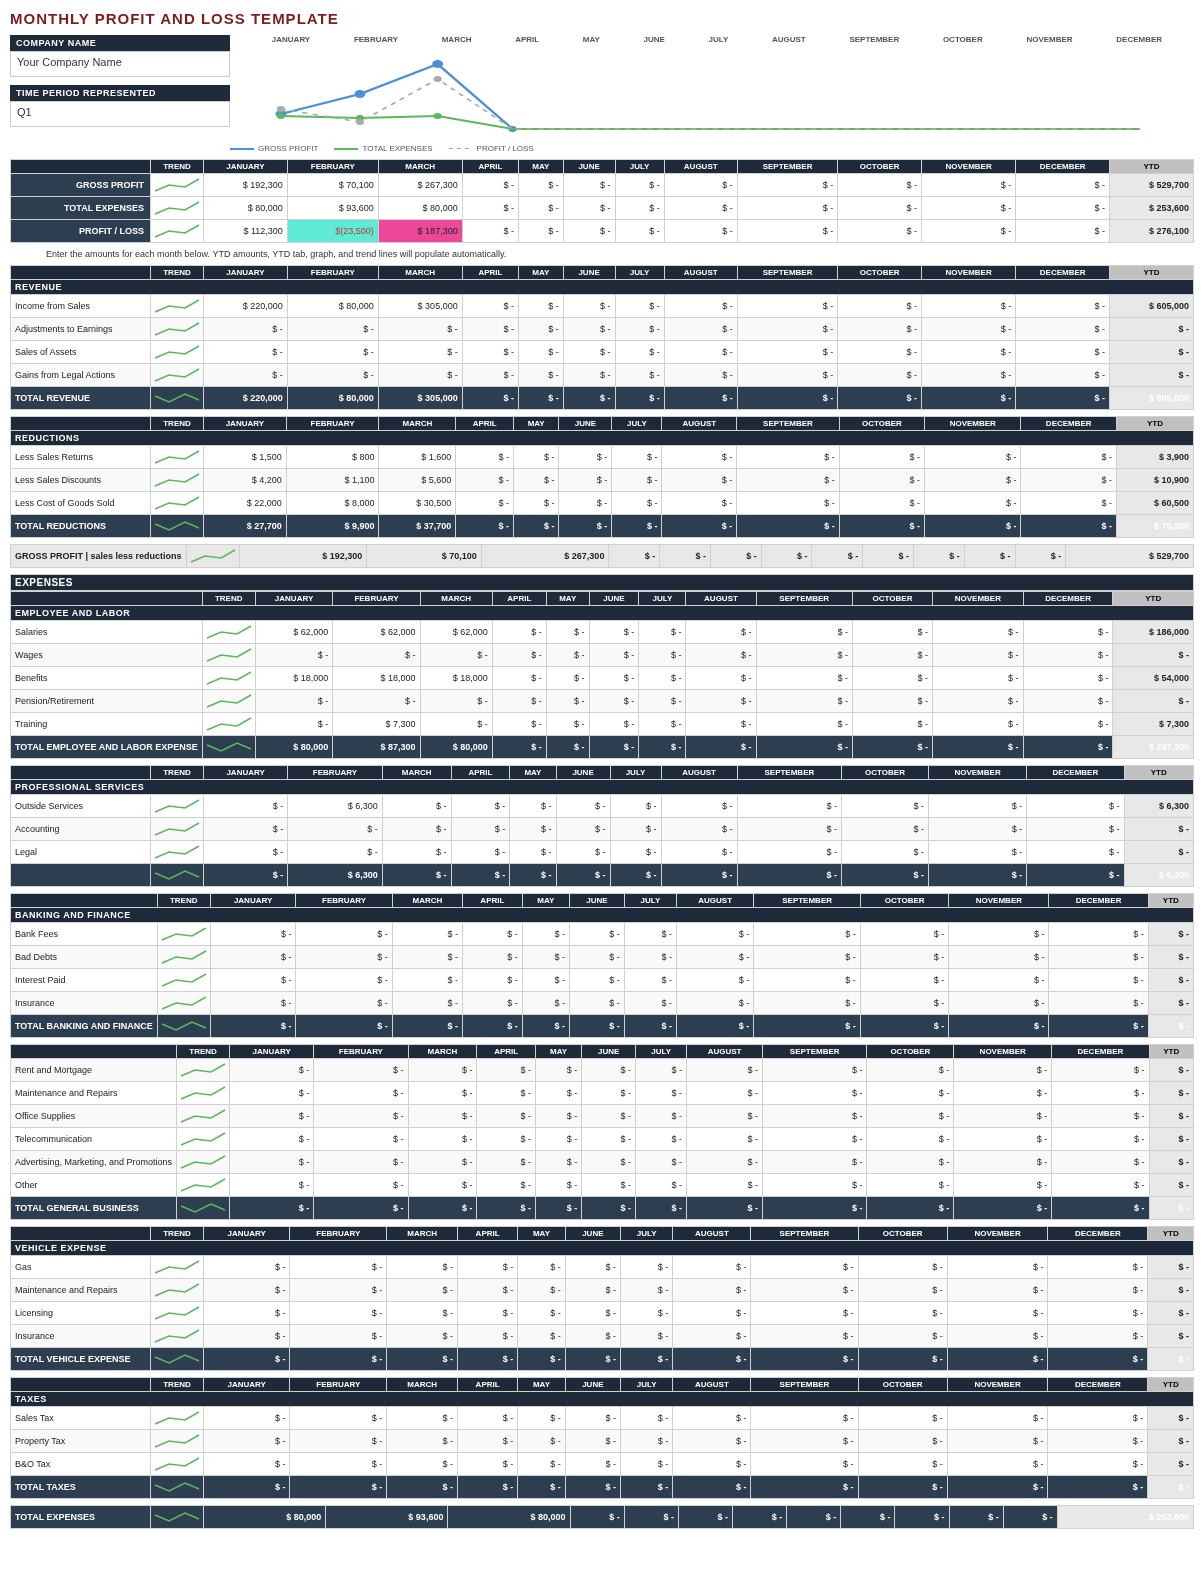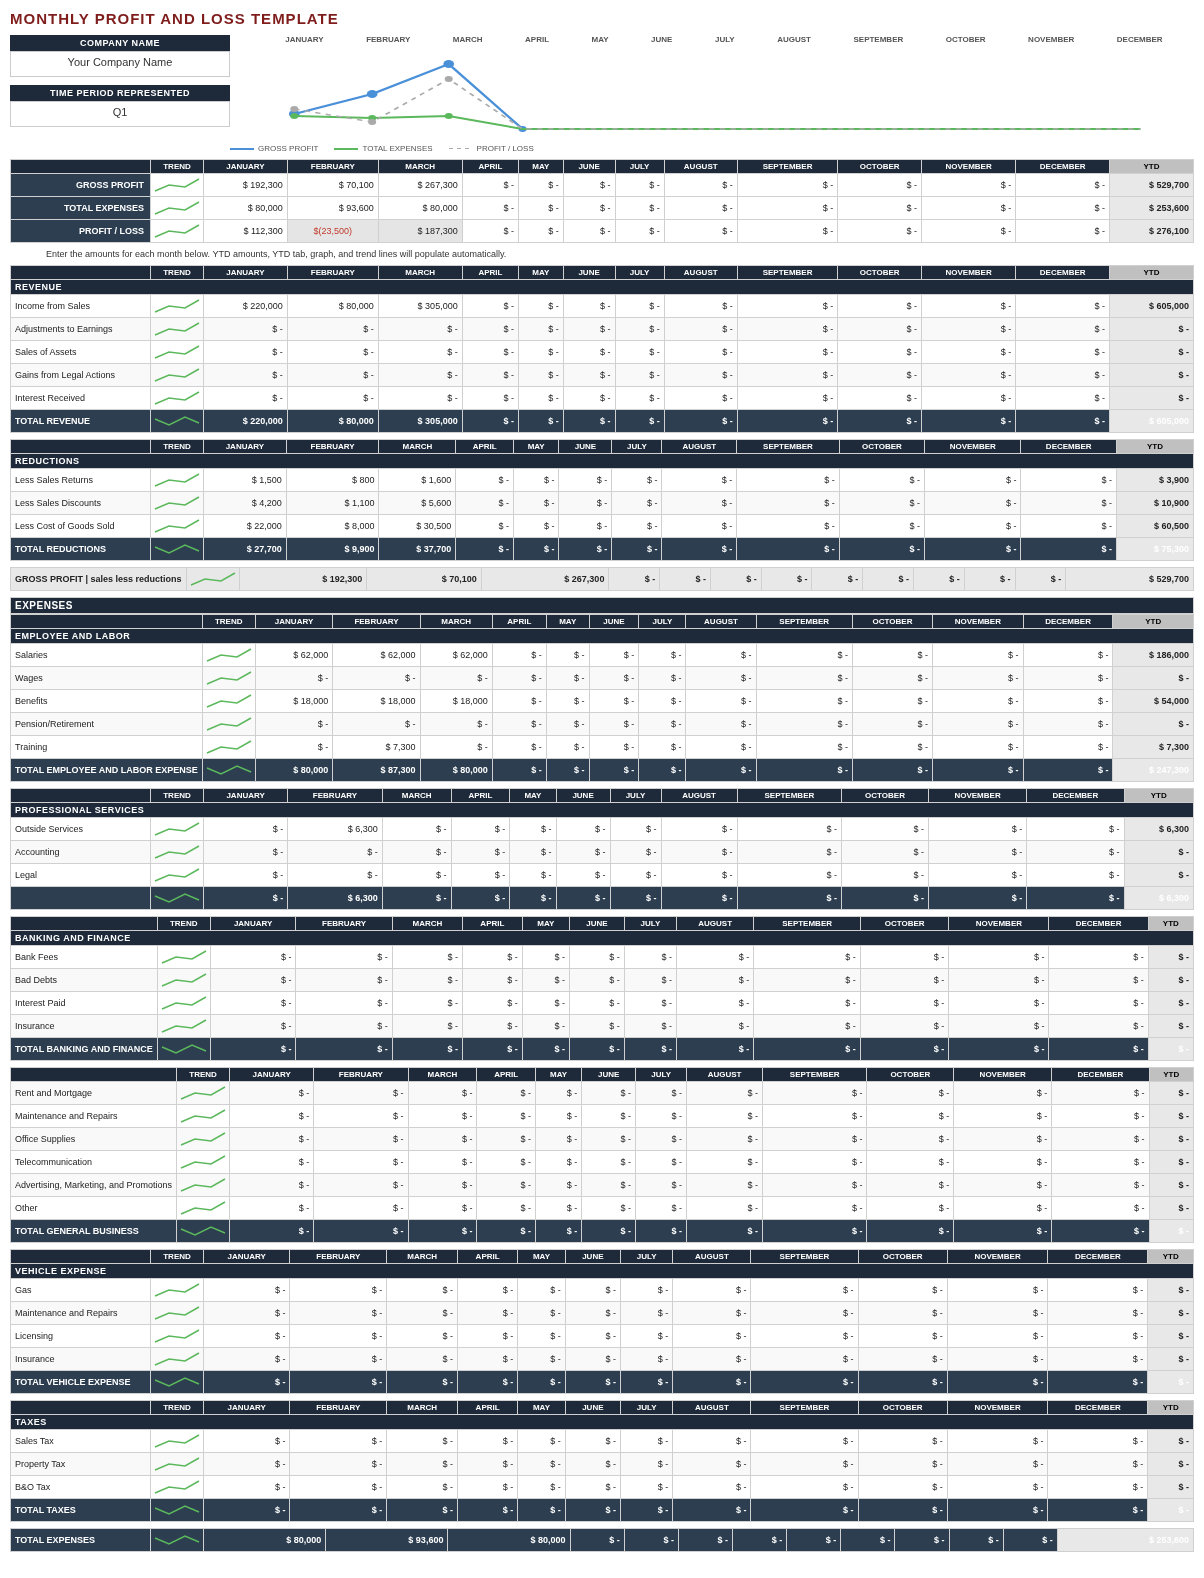--- a/index.html
+++ b/index.html
@@ -1,20 +1,20 @@
 <!DOCTYPE html>
 <html><head>
   <meta charset="utf-8">
   <style>
     * { box-sizing: border-box; margin: 0; padding: 0; }
     body { font-family: Arial, sans-serif; font-size: 10px; background: #fff; color: #222; padding: 10px; }
 
     h1 { font-size: 15px; font-weight: bold; color: #7f1d1d; margin-bottom: 8px; letter-spacing: 1px; }
 
-    .top-section { display: flex; gap: 24px; margin-bottom: 8px; text-align: center; }
+    .top-section { display: flex; gap: 10px; margin-bottom: 8px; }
     .left-inputs { width: 220px; flex-shrink: 0; }
     .label-box { background: #1e2a3a; color: #fff; font-size: 9px; font-weight: bold; padding: 3px 6px; letter-spacing: 0.5px; }
     .input-box { border: 1px solid #ccc; padding: 4px 6px; font-size: 11px; color: #333; background: #fff; min-height: 26px; }
     .spacer { height: 8px; }
     .chart-months { display: flex; justify-content: space-around; font-size: 8px; color: #555; font-weight: bold; padding: 0 10px; }
 
     .legend { display: flex; gap: 16px; font-size: 8px; color: #555; margin: 4px 0 6px 220px; align-items: center; }
     .legend-item { display: flex; align-items: center; gap: 4px; }
     .legend-line { width: 24px; height: 2px; }
     .legend-line.blue { background: #4a90d9; }
@@ -168,22 +168,22 @@
         <td class="num " style="background:#fff;">$ -</td>
         <td class="num " style="background:#fff;">$ -</td>
         <td class="num ytd-col ">$ 253,600</td>
       </tr>
       <tr>
         <td class="summary-label">PROFIT / LOSS</td>
         <td class="trend-cell"><svg class="trend-svg" viewBox="0 0 48 18">
             <polyline points="2,16 16,10 32,12 46,4" fill="none" stroke="#5cb85c" stroke-width="1.5"></polyline>
           </svg></td>
         <td class="num " style="background:#fff;">$ 112,300</td>
-        <td class="num negative" style="background:#e5e5e5;text-align:center;">$(23,500)</td>
-        <td class="num " style="background:#e5e5e5;">$ 187,300</td>
+        <td class="num negative" style="background:#5eead4;">$(23,500)</td>
+        <td class="num " style="background:#ec4899;">$ 187,300</td>
         <td class="num " style="background:#fff;">$ -</td>
         <td class="num " style="background:#fff;">$ -</td>
         <td class="num " style="background:#fff;">$ -</td>
         <td class="num " style="background:#fff;">$ -</td>
         <td class="num " style="background:#fff;">$ -</td>
         <td class="num " style="background:#fff;">$ -</td>
         <td class="num " style="background:#fff;">$ -</td>
         <td class="num " style="background:#fff;">$ -</td>
         <td class="num " style="background:#fff;">$ -</td>
         <td class="num ytd-col ">$ 276,100</td>
@@ -284,39 +284,20 @@
         <td class="num ">$ -</td>
         <td class="num ">$ -</td>
         <td class="num ">$ -</td>
         <td class="num ">$ -</td>
         <td class="num ">$ -</td>
         <td class="num ">$ -</td>
         <td class="num ">$ -</td>
         <td class="num ">$ -</td>
         <td class="num ytd-col ">$ -</td>
       </tr>
-      <tr class="data-row">
-        <td class="label-cell">Interest Received</td>
-        <td class="trend-cell"><svg class="trend-svg" viewBox="0 0 48 18">
-            <polyline points="2,16 16,10 32,12 46,4" fill="none" stroke="#5cb85c" stroke-width="1.5"></polyline>
-          </svg></td>
-        <td class="num ">$ -</td>
-        <td class="num ">$ -</td>
-        <td class="num ">$ -</td>
-        <td class="num ">$ -</td>
-        <td class="num ">$ -</td>
-        <td class="num ">$ -</td>
-        <td class="num ">$ -</td>
-        <td class="num ">$ -</td>
-        <td class="num ">$ -</td>
-        <td class="num ">$ -</td>
-        <td class="num ">$ -</td>
-        <td class="num ">$ -</td>
-        <td class="num ytd-col ">$ -</td>
-      </tr>
       <tr class="total-row">
         <td class="label-cell">TOTAL REVENUE</td>
         <td class="trend-cell"><svg class="trend-svg" viewBox="0 0 48 18">
             <polyline points="2,8 16,14 32,6 46,12" fill="none" stroke="#5cb85c" stroke-width="1.5"></polyline>
           </svg></td>
         <td class="num">$ 220,000</td>
         <td class="num">$ 80,000</td>
         <td class="num">$ 305,000</td>
         <td class="num">$ -</td>
         <td class="num">$ -</td>

